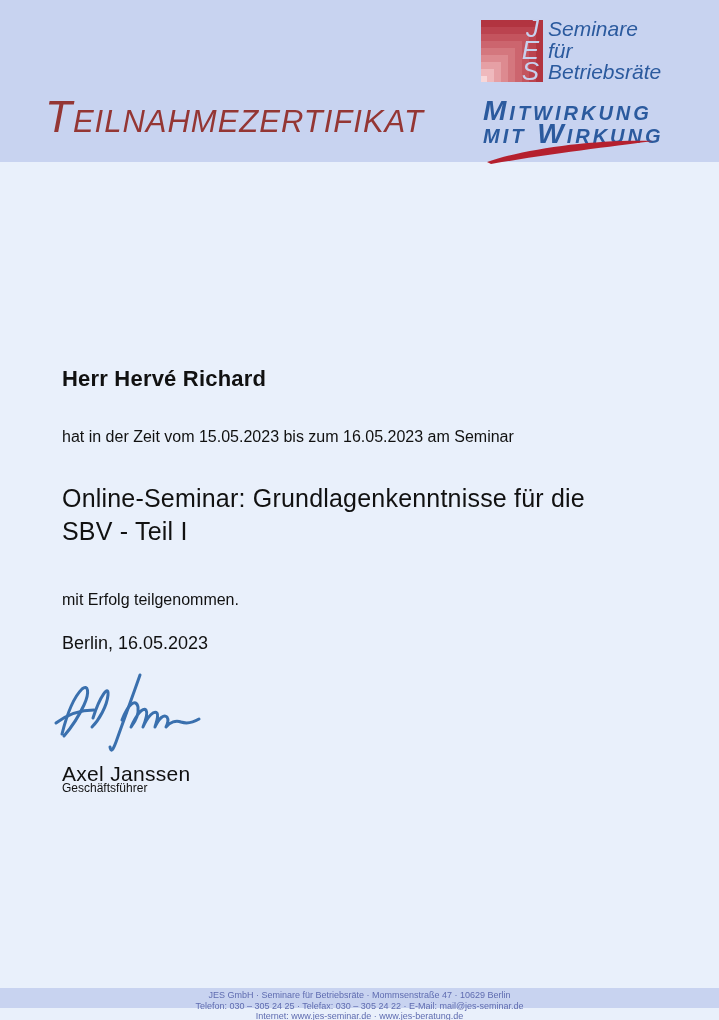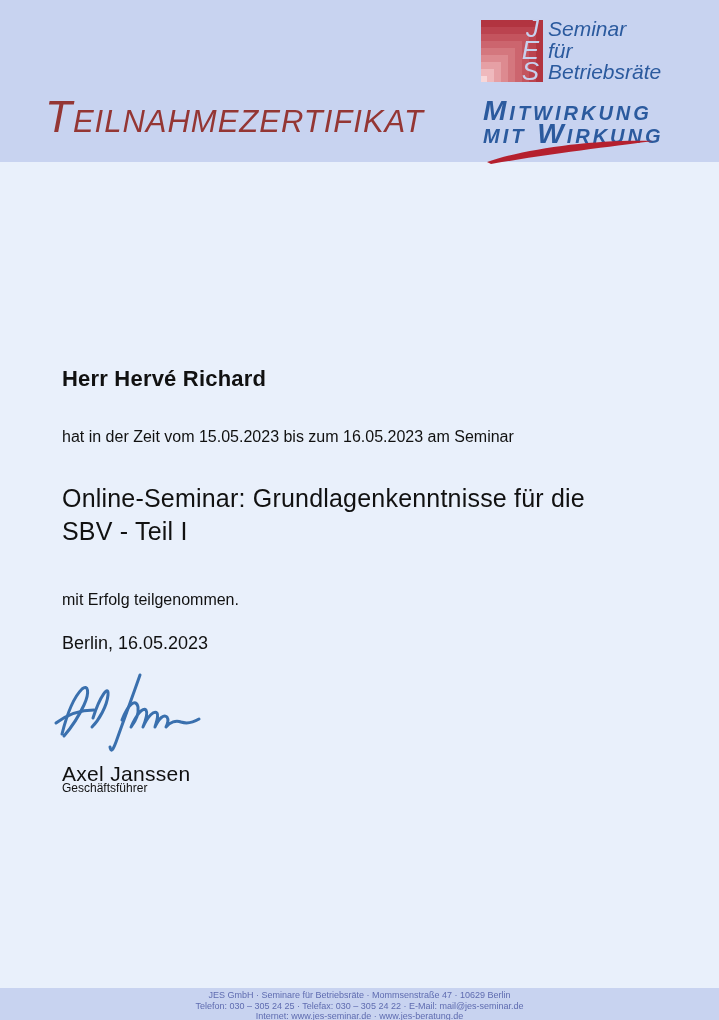--- a/index.html
+++ b/index.html
@@ -79,21 +79,21 @@
   .signer-name{
     position:absolute;left:62px;top:762px;
     font-size:21px;letter-spacing:0.3px;text-align:right;
   }
   .signer-title{
     position:absolute;left:62px;top:781px;
     font-size:12px;
   }
   
   .band-bottom{
-    position:absolute;left:0;top:988px;width:719px;height:32px;
+    position:absolute;left:0;top:988px;width:719px;height:20px;
     background:var(--band,#c8d3f0);
     text-align:center;
     color:var(--footer_text,#5f6cb0);
     font-size:9px;line-height:10.5px;
     padding-top:2px;box-sizing:border-box;
   }
 </style>
 </head>
 <body>
 
@@ -114,21 +114,21 @@
         <div class="lsq" style="width: 20px; height: 20px; background: rgb(230, 160, 165);"></div>
         <div class="lsq" style="width: 13px; height: 13px; background: rgb(239, 185, 189);"></div>
         <div class="lsq" style="width: 6px; height: 6px; background: rgb(248, 215, 217);"></div>
       </div>
     <div class="logo-letters">
       <div>J</div>
       <div>E</div>
       <div>S</div>
     </div>
     <div class="logo-words">
-      <div>Seminar</div>
+      <div>Seminare</div>
       <div>für</div>
       <div>Betriebsräte</div>
     </div>
   </div>
 
   <div class="tagline">
     <div>Mitwirkung</div>
     <div>mit Wirkung</div>
   </div>
 

